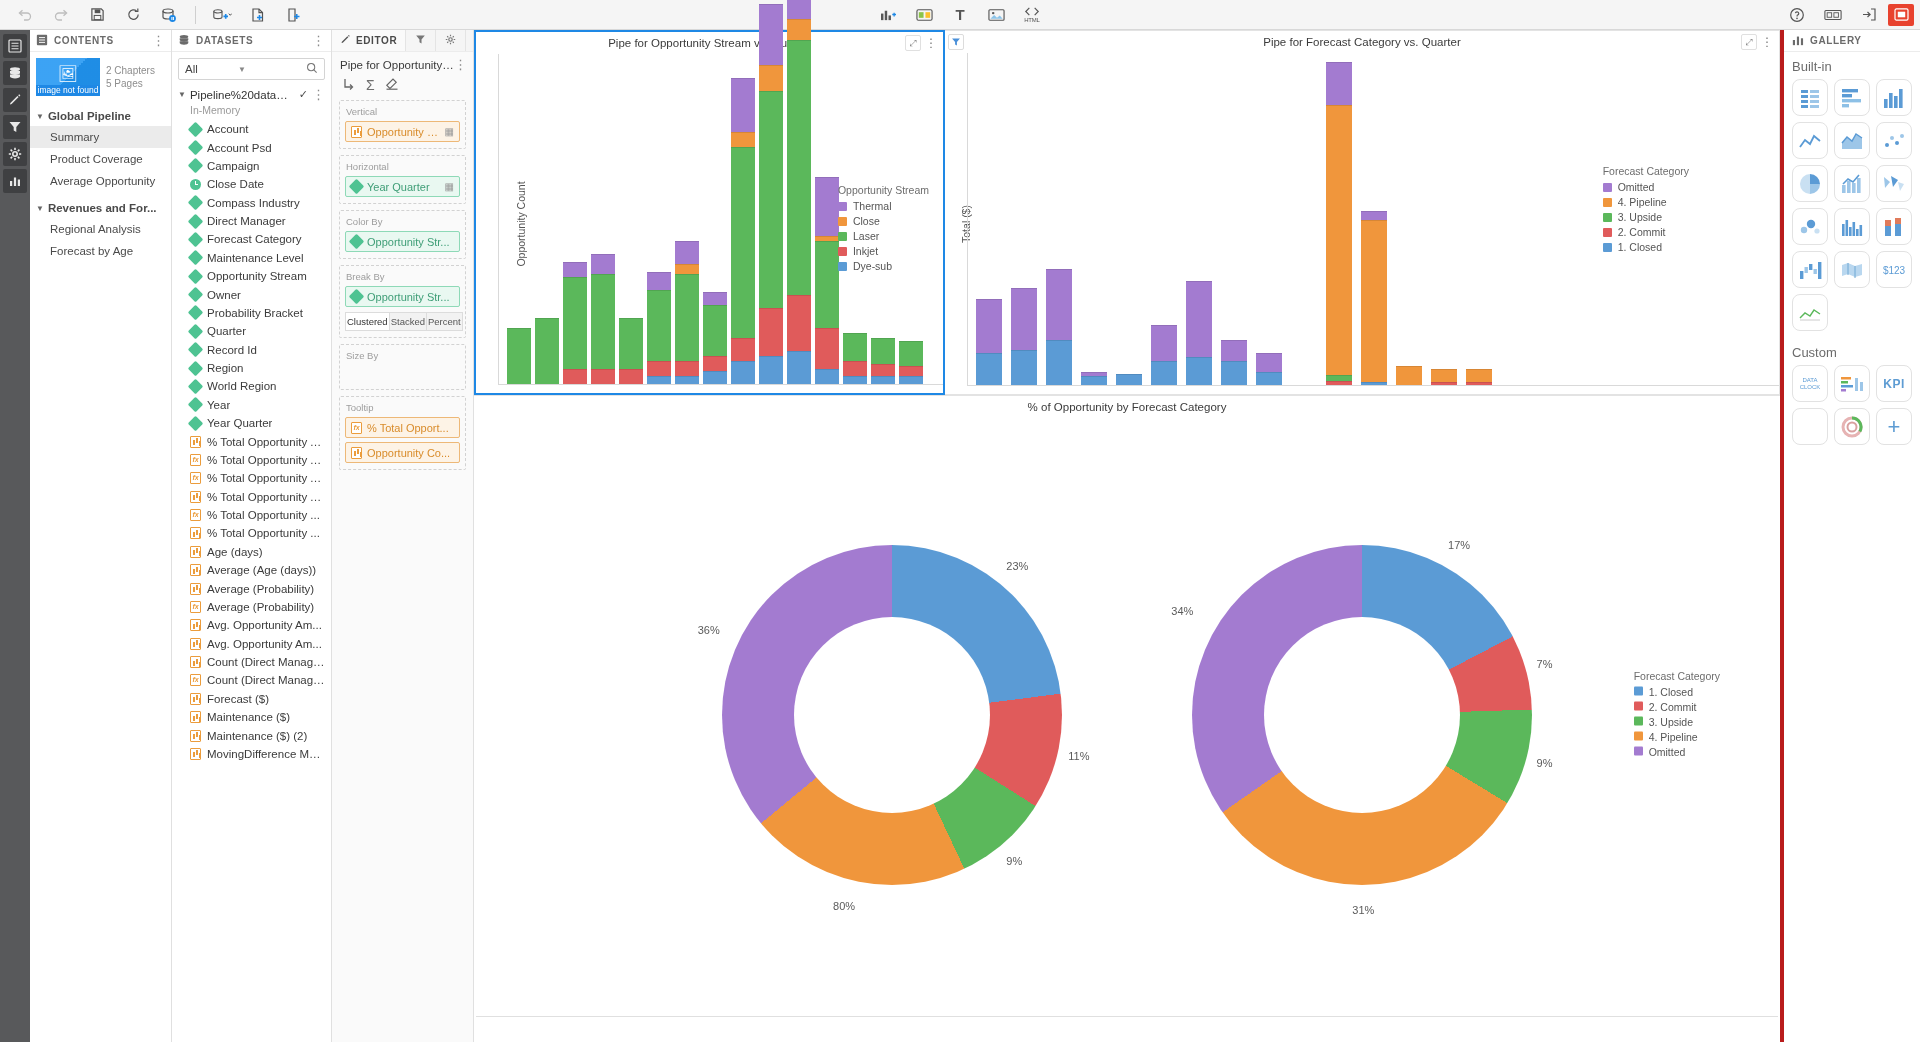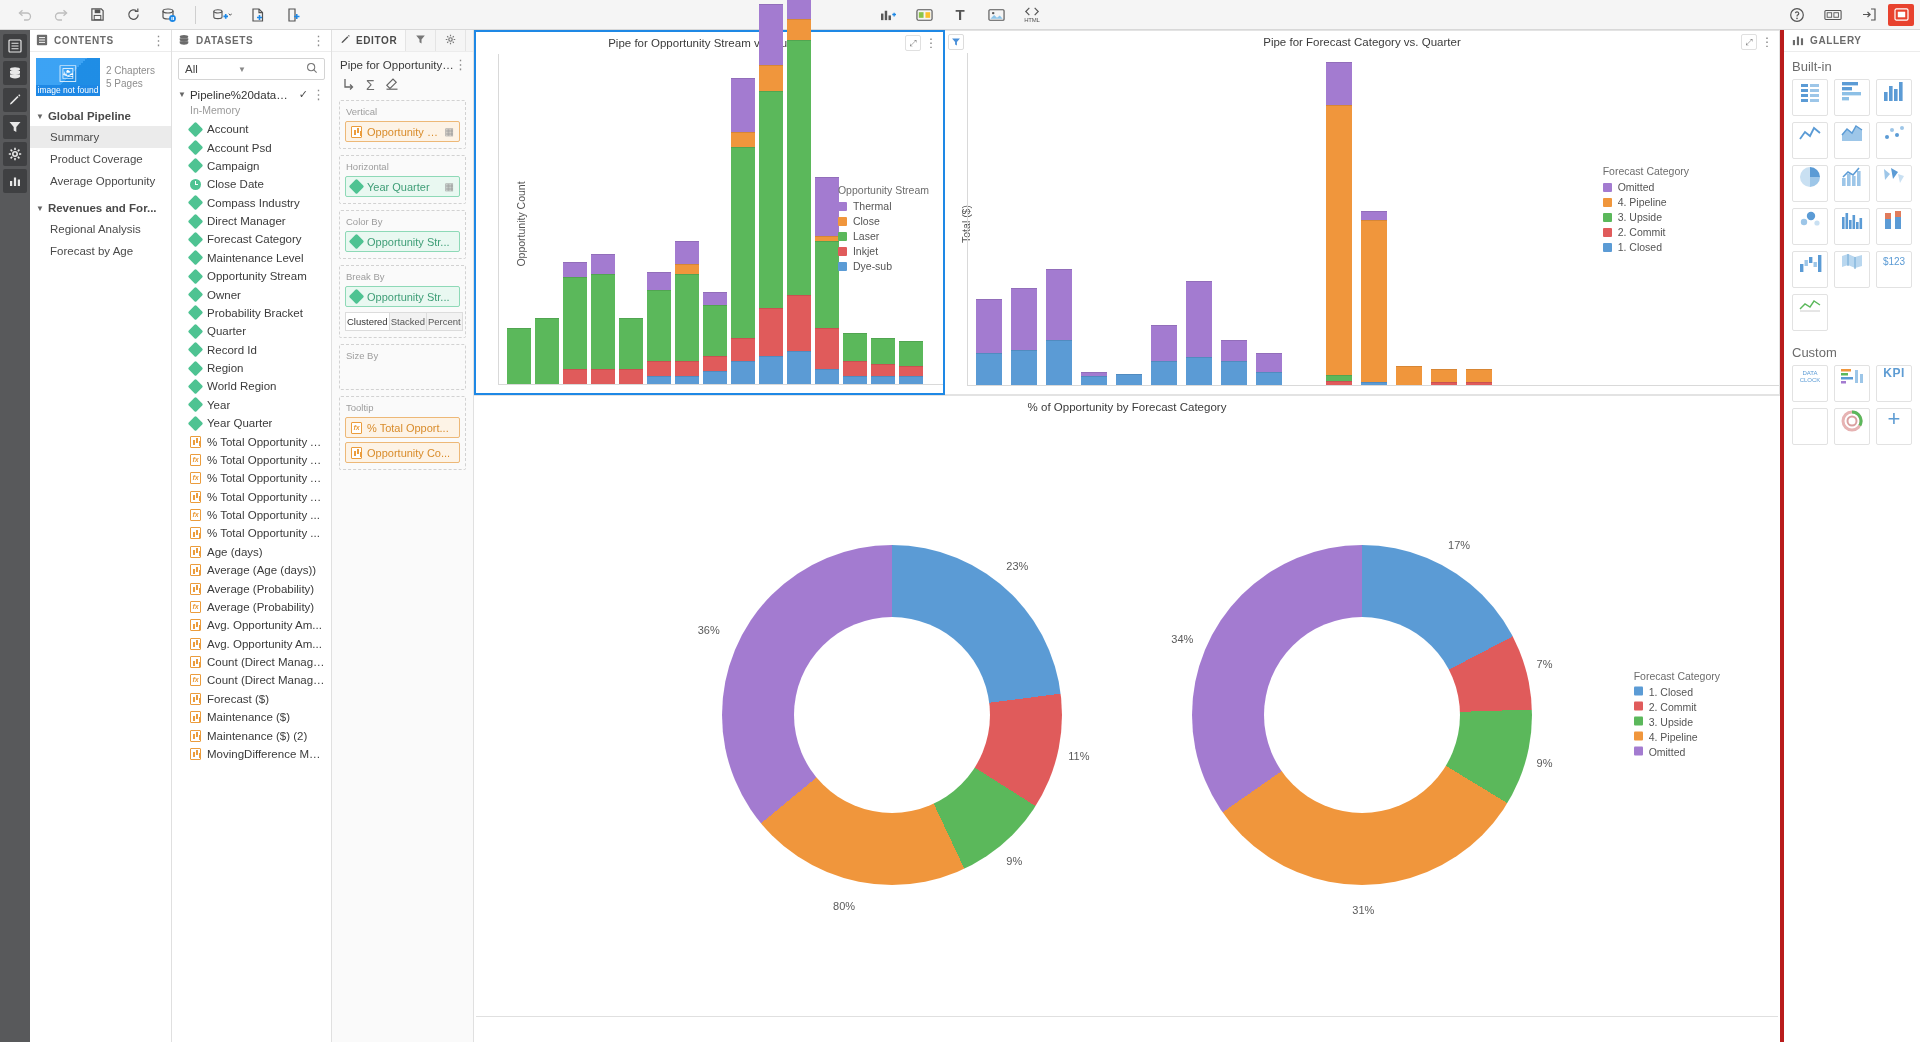--- a/index.html
+++ b/index.html
@@ -157,22 +157,22 @@
   .donut-legend { position:absolute; right:60px; top:50%; transform:translateY(-50%); font-size:10.5px; color:#555; }
   .foot { height:26px; display:flex; border-top:1px solid #e0e0e0; margin:0 2px; }
   .foot div { flex:1; text-align:center; font-size:10.5px; color:#555; padding-top:6px; }
 
   
   .gallery { width:140px; background:#fff; border-left:4px solid #b91c1c; display:flex; flex-direction:column; }
   .gal-head { height:22px; display:flex; align-items:center; gap:6px; padding:0 8px; border-bottom:1px solid #ececec;
       color:#6b6b6b; font-size:10px; font-weight:bold; letter-spacing:.6px; }
   .gal-sec { font-size:13px; color:#6b6b6b; padding:7px 8px 5px 8px; }
   .gal-grid { display:grid; grid-template-columns:repeat(3,1fr); gap:6px; padding:0 8px; }
-  .gal-cell { height:37px; border:1px solid #e2e2e2; border-radius:2px; background:#fff; cursor:pointer;
-      display:flex; align-items:flex-start; justify-content:center; overflow:hidden; }
+  .gal-cell { height:37px; border:1px solid #e2e2e2; border-radius:8px; background:#fff; cursor:pointer;
+      display:flex; align-items:center; justify-content:center; overflow:hidden; }
   .gal-cell .kpi { font-size:12px; color:#5e9cd3; font-weight:bold; letter-spacing:.5px; }
   .gal-cell .plusbig { font-size:22px; color:#5e9cd3; line-height:20px; }
 </style>
 </head>
 <body>
 
 <div class="app">
 
   <div class="toolbar">
     <div class="tb-left">
@@ -901,21 +901,21 @@
                 <div class="dlabel" style="left: -24.2509px; top: 79.1215px;">36%</div>
               </div>
           </div>
           <div class="donut-cell">
             <div class="donut" id="donut2" style="background: conic-gradient(rgb(91, 155, 213) 0deg, rgb(91, 155, 213) 62.45deg, rgb(224, 91, 91) 62.45deg, rgb(224, 91, 91) 88.16deg, rgb(91, 184, 91) 88.16deg, rgb(91, 184, 91) 121.22deg, rgb(240, 150, 60) 121.22deg, rgb(240, 150, 60) 235.1deg, rgb(163, 123, 208) 235.1deg, rgb(163, 123, 208) 360deg);">
               <div class="hole"></div>
             <div class="dlabel" style="left: 256.123px; top: -5.46312px;">17%</div>
                 <div class="dlabel" style="left: 344.557px; top: 113.03px;">7%</div>
                 <div class="dlabel" style="left: 344.557px; top: 212.97px;">9%</div>
                 <div class="dlabel" style="left: 160.314px; top: 359.899px;">31%</div>
-                <div class="dlabel" style="left: -20.6601px; top: 88px;">34%</div>
+                <div class="dlabel" style="left: -20.6601px; top: 60px;">34%</div>
               </div>
           </div>
           <div class="donut-legend">
             <div class="lg-title">Forecast Category</div>
             <div id="lgd">
                 <div class="lg-row">
                   <span class="sw" style="background: rgb(91, 155, 213);"></span>
                   <span>1. Closed</span>
                 </div>
                 <div class="lg-row">

